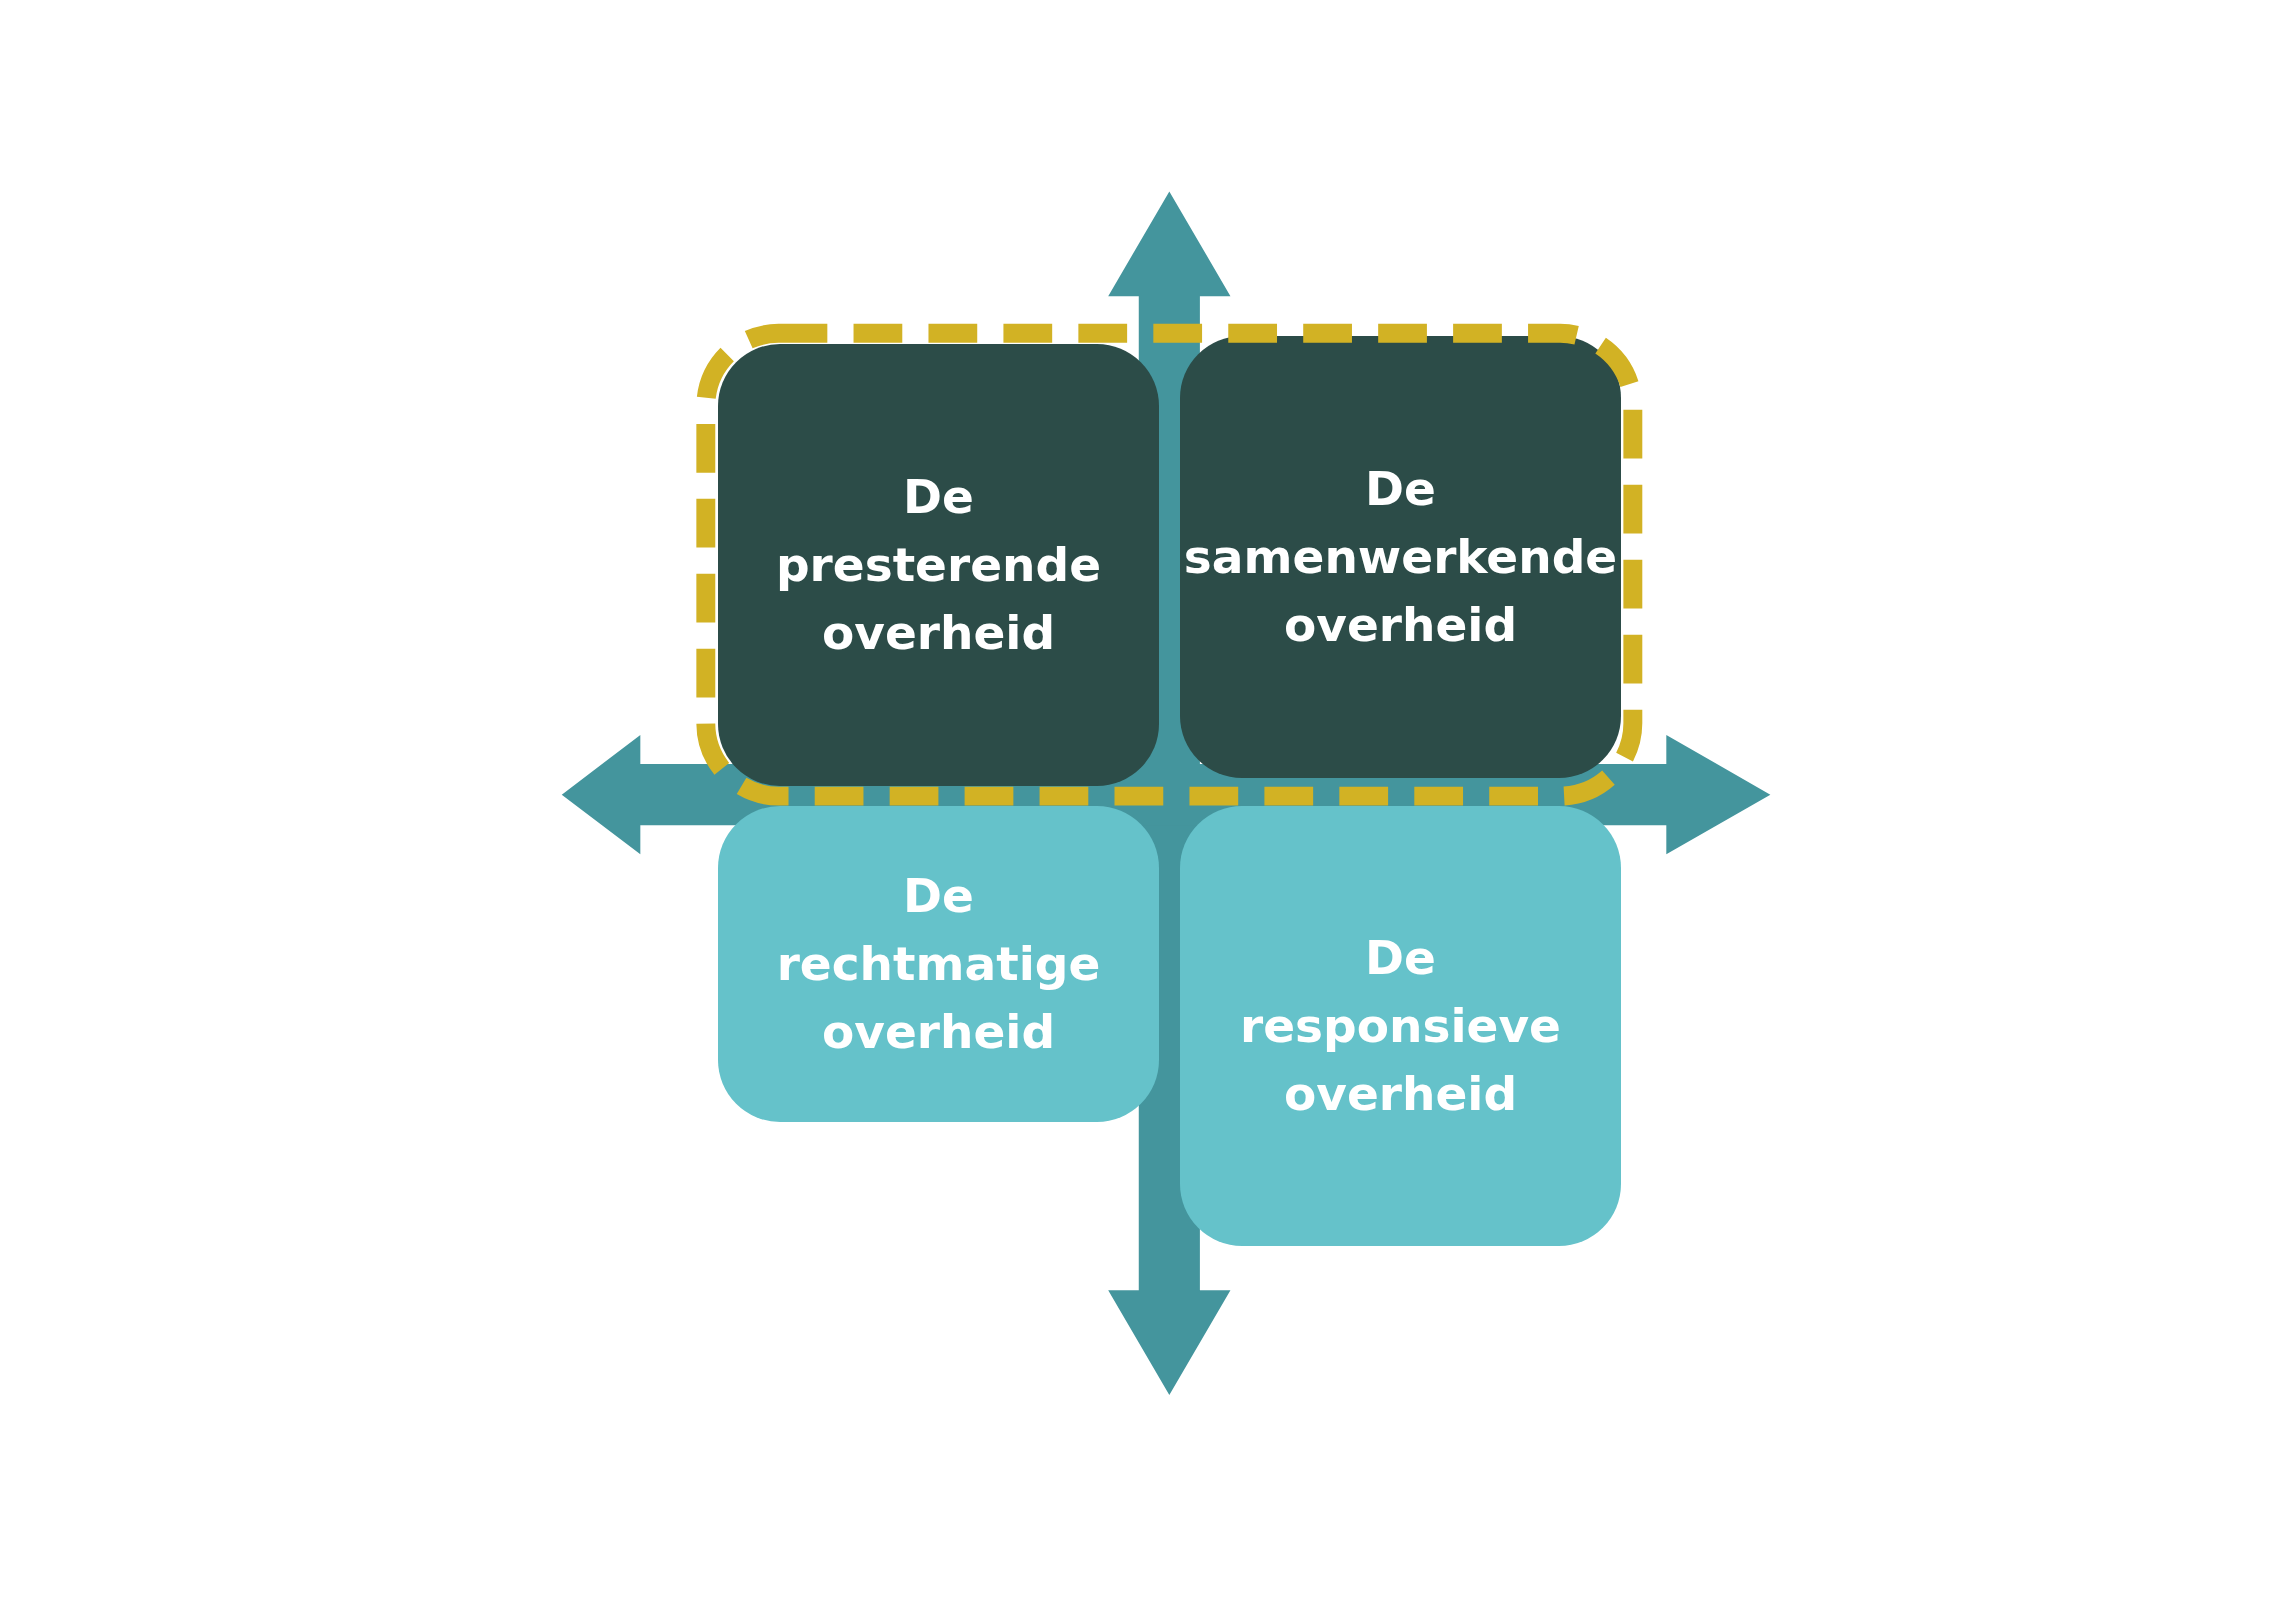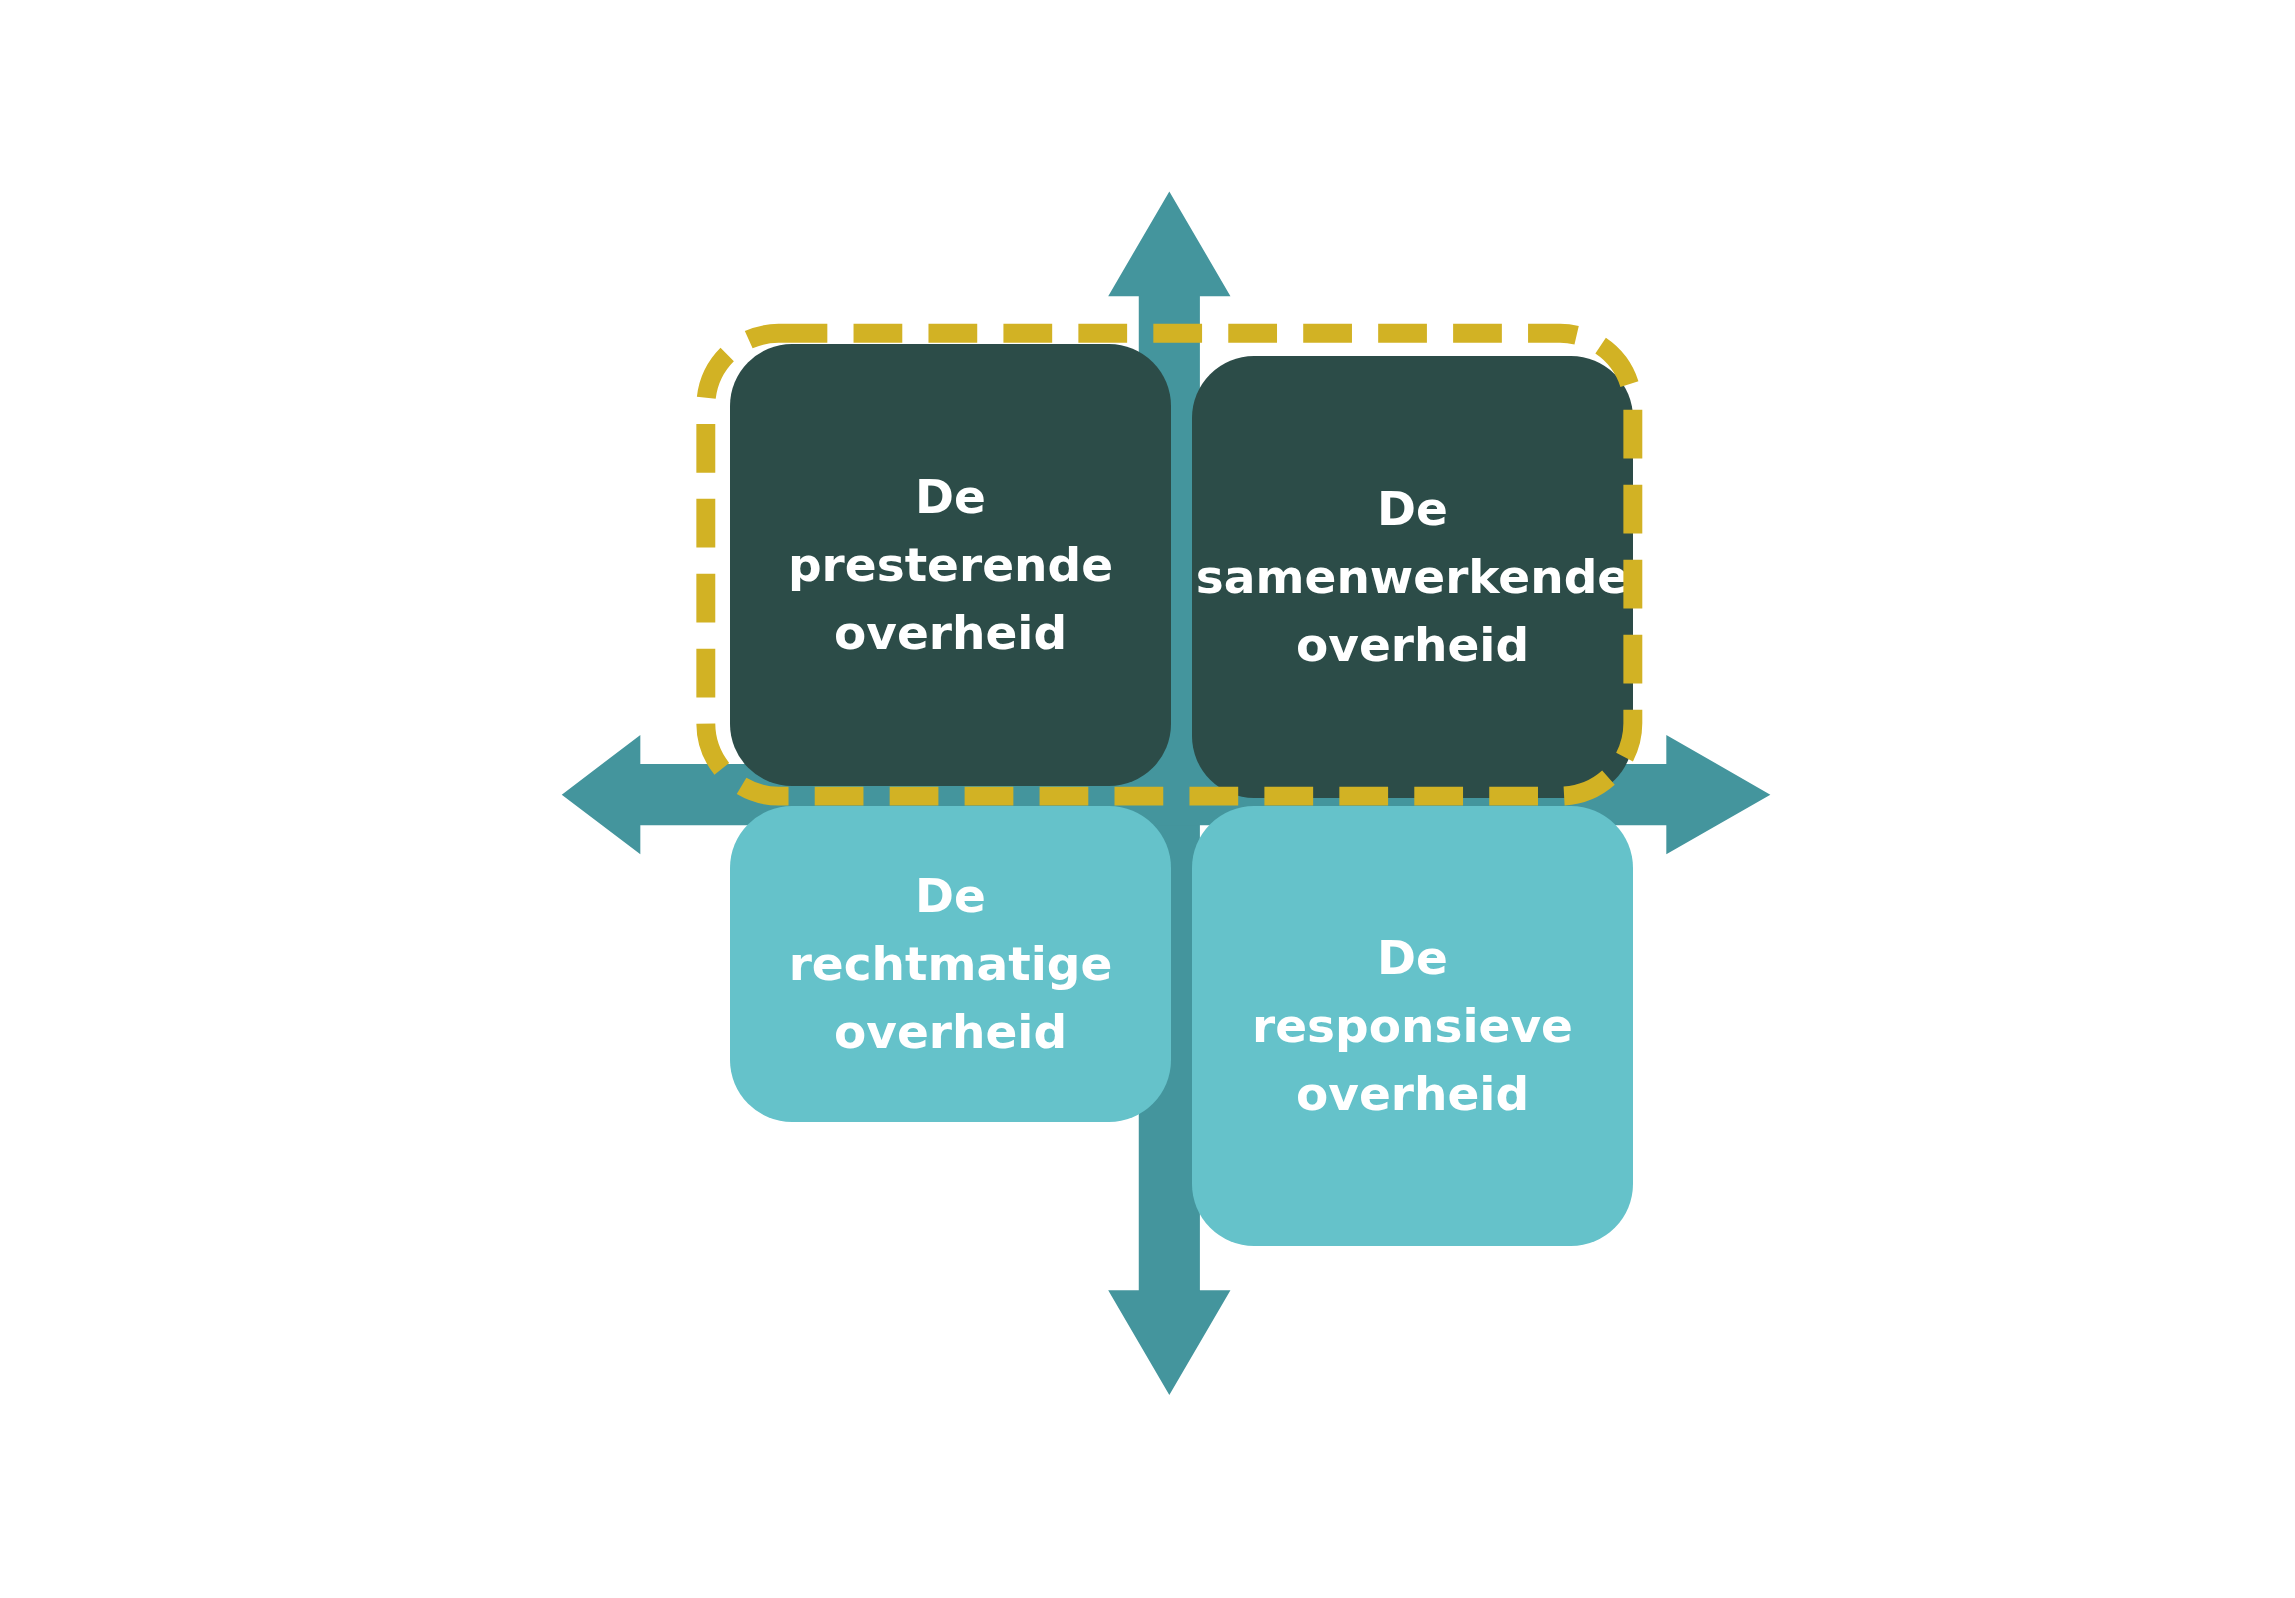--- a/index.html
+++ b/index.html
@@ -56,34 +56,33 @@
     stroke-dasharray: 67 36;
   }
   .quad {
     position: absolute;
     border-radius: 62px;
     display: flex;
     align-items: center;
     justify-content: center;
     text-align: center;
     z-index: 2;
-    margin-left: 12px;
   }
   .quad .quad-label {
     white-space: pre-line;
     color: var(--color-text);
     font-size: 47px;
     font-weight: 700;
     line-height: 1.45;
     padding: 0 22px;
   }
   .quad.tone-dark  { background: var(--color-dark); }
   .quad.tone-light { background: var(--color-light); }
   .quad.pos-tl { left: 718px;  top: 344px;  width: 441px; height: 442px; }
-  .quad.pos-tr { left: 1180px; top: 356px;  width: 441px; height: 442px; align-items: center; }
+  .quad.pos-tr { left: 1180px; top: 336px;  width: 441px; height: 442px; align-items: center; }
   .quad.pos-bl { left: 718px;  top: 806px; width: 441px; height: 316px; }
   .quad.pos-br { left: 1180px; top: 806px; width: 441px; height: 440px; }
 </style>
 </head>
 <body>
 
 <div class="stage">
 
 
   <svg class="arrows-layer" width="2295" height="1598" viewBox="0 0 3154 2196">

